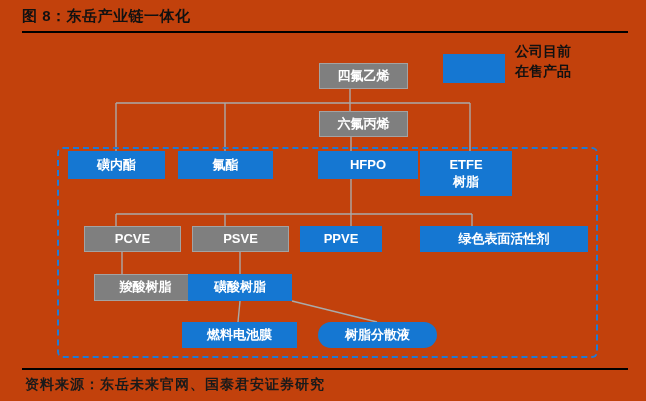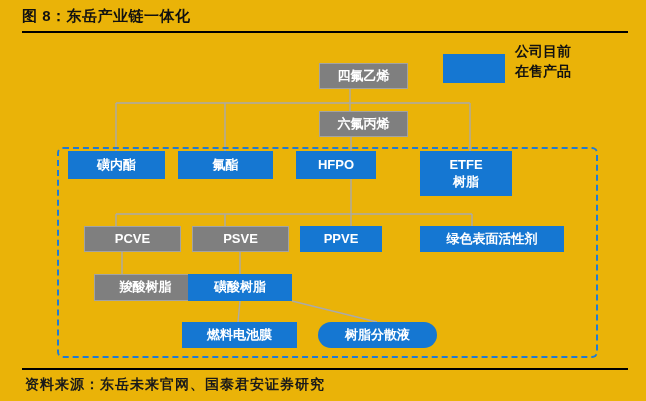--- a/index.html
+++ b/index.html
@@ -1,17 +1,17 @@
 <!DOCTYPE html>
 <html><head>
 <meta charset="utf-8">
 <style>
   html,body { margin:0; padding:0; background:#ffffff; }
   #screen {
-    position:relative; width:646px; height:401px; background:#eab308;
+    position:relative; width:646px; height:401px; background:#c2410c;
     font-family:"Liberation Sans", sans-serif; overflow:hidden;
   }
   .figure-title {
     position:absolute; left:22px; top:7px; font-size:15px; font-weight:bold;
     color:#111111; letter-spacing:0.5px;
   }
   .rule { position:absolute; left:22px; width:606px; height:2px; background:#000000; }
   .rule-top { top:31px; }
   .rule-bottom { top:368px; }
   .legend-swatch { position:absolute; left:443px; top:54px; width:62px; height:29px; background:#1577D2; }
@@ -86,38 +86,38 @@
   <div class="node gray" style="left:303px; top:111px; width:89px;  height:26px;justify-content:center;">
     <span>六氟丙烯</span>
   </div>
 
   <div class="node blue" style="left:68px;  top:151px; width:97px;  height:28px;">
     <span>磺内酯</span>
   </div>
   <div class="node blue" style="left:178px; top:151px; width:95px;  height:28px;">
     <span>氟酯</span>
   </div>
-  <div class="node blue" style="left:296px; top:151px; width:80px;  height:28px;">
+  <div class="node blue" style="left:318px; top:151px; width:100px;  height:28px;">
     <span>HFPO</span>
   </div>
   <div class="node blue" style="left:420px; top:151px; width:92px;  height:45px;">
     <span>ETFE</span>
     <span>树脂</span>
   </div>
 
   <div class="node gray" style="left:68px;  top:226px; width:97px;  height:26px;">
     <span>PCVE</span>
   </div>
   <div class="node gray" style="left:176px; top:226px; width:97px;  height:26px;">
     <span>PSVE</span>
   </div>
   <div class="node blue" style="left:300px; top:226px; width:82px;  height:26px;">
     <span>PPVE</span>
   </div>
-  <div class="node blue" style="left:420px; top:226px; width:144px; height:26px;">
+  <div class="node blue" style="left:420px; top:226px; width:168px; height:26px;">
     <span>绿色表面活性剂</span>
   </div>
 
   <div class="node gray" style="left:78px;  top:274px; width:103px; height:27px;">
     <span>羧酸树脂</span>
   </div>
   <div class="node blue" style="left:188px; top:274px; width:104px; height:27px;">
     <span>磺酸树脂</span>
   </div>
 

